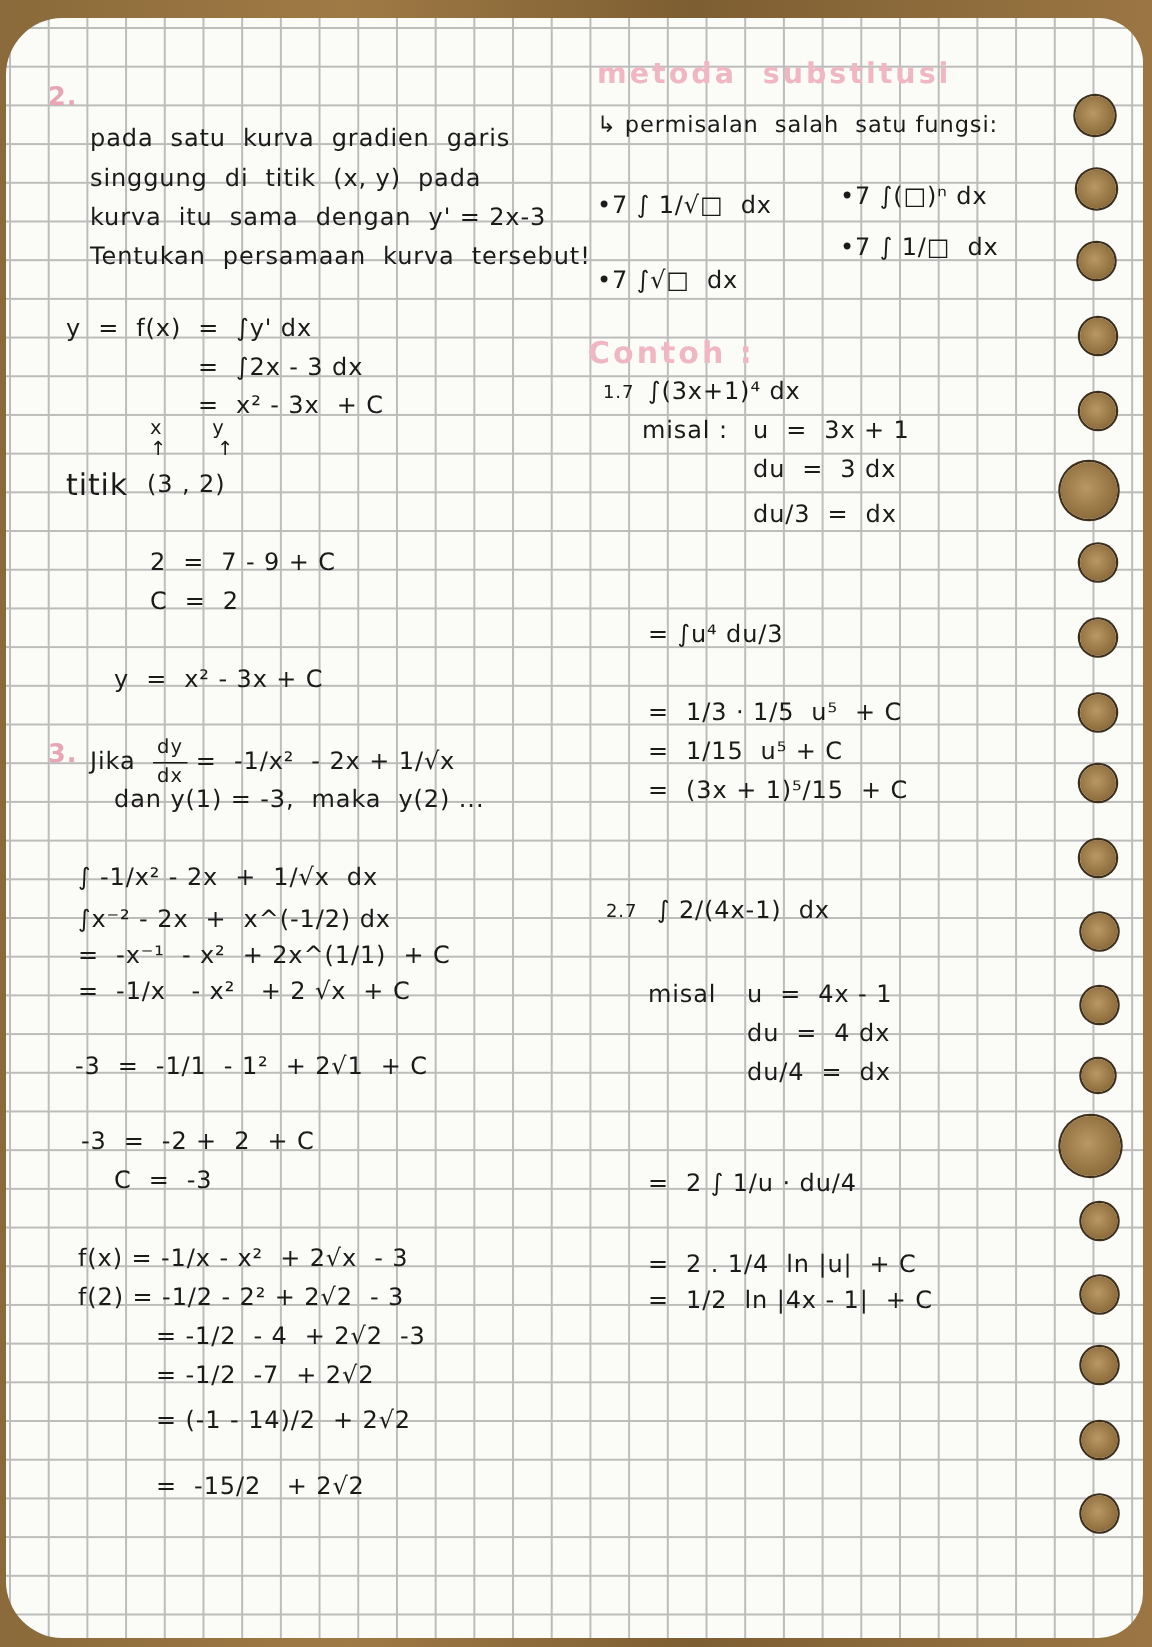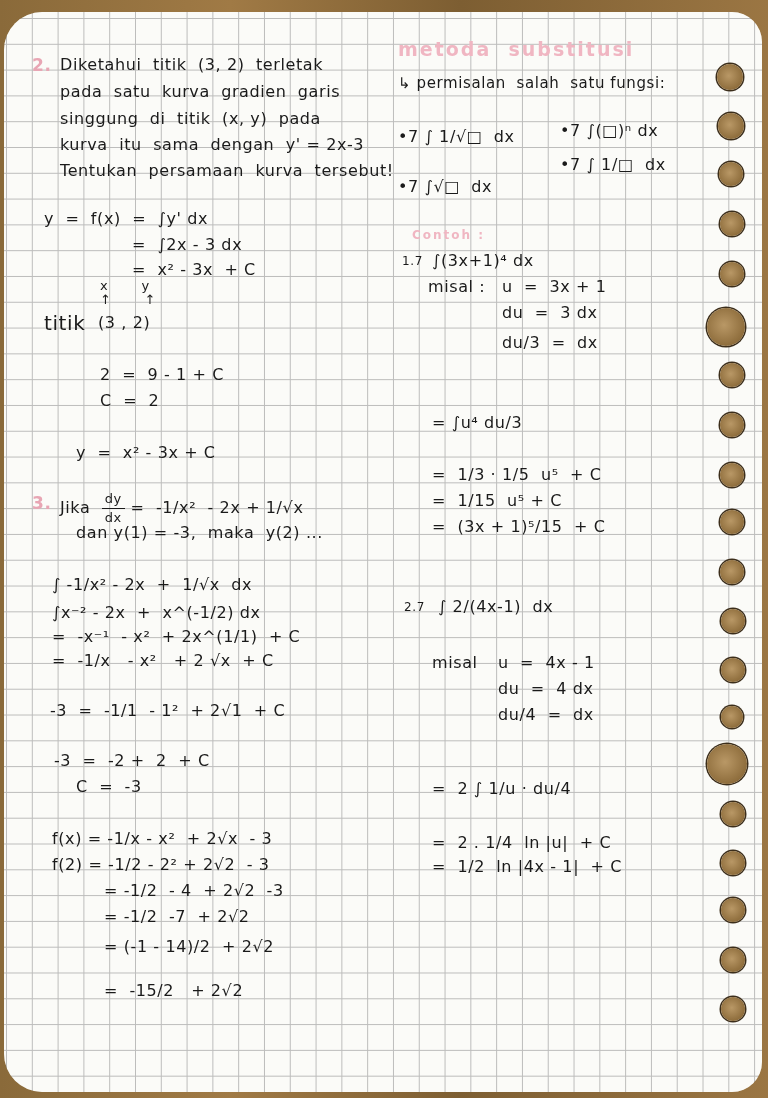--- a/index.html
+++ b/index.html
@@ -40,34 +40,33 @@
     background: radial-gradient(circle at 45% 45%, #b99866 0%, #8e6d3c 70%, #4b3a22 100%);
     box-shadow: 0 0 0 1.5px #3c2e1b;
   }
 </style>
 </head>
 <body>
 
 <div class="page">
 
   <div class="hw pink" style="left:28px;top:40px;font-size:17px;">2.</div>
-  <div class="hw" style="left:56px;top:40px;">Diketahui  titik  (3, 2)  terletak</div>
   <div class="hw" style="left:56px;top:67px;">pada  satu  kurva  gradien  garis</div>
   <div class="hw" style="left:56px;top:94px;">singgung  di  titik  (x, y)  pada</div>
   <div class="hw" style="left:56px;top:120px;">kurva  itu  sama  dengan  y' = 2x-3</div>
   <div class="hw" style="left:56px;top:146px;">Tentukan  persamaan  kurva  tersebut!</div>
 
   <div class="hw" style="left:40px;top:194px;">y  =  f(x)  =  ∫y' dx</div>
   <div class="hw" style="left:128px;top:220px;">=  ∫2x - 3 dx</div>
   <div class="hw" style="left:128px;top:245px;">=  x² - 3x  + C</div>
   <div class="hw" style="left:96px;top:266px;font-size:13px;line-height:16px;">x       y</div>
   <div class="hw" style="left:96px;top:280px;font-size:13px;line-height:16px;">↑       ↑</div>
   <div class="hw" style="left:40px;top:298px;font-size:20px;">titik</div>
   <div class="hw" style="left:94px;top:298px;">(3 , 2)</div>
-  <div class="hw" style="left:96px;top:350px;">2  =  9 - 1 + C</div>
+  <div class="hw" style="left:96px;top:350px;">2  =  7 - 9 + C</div>
   <div class="hw" style="left:96px;top:376px;">C  =  2</div>
   <div class="hw" style="left:72px;top:428px;">y  =  x² - 3x + C</div>
 
   <div class="hw pink" style="left:28px;top:478px;font-size:17px;">3.</div>
   <div class="hw" style="left:56px;top:478px;"><span>Jika</span>  <span class="frac" style="font-size:13px;"><span class="num">dy</span><span class="den">dx</span></span> <span>=  -1/x²  - 2x + 1/√x</span></div>
   <div class="hw" style="left:56px;top:508px;padding-left:16px;">dan y(1) = -3,  maka  y(2) ...</div>
 
   <div class="hw" style="left:48px;top:560px;">∫ -1/x² - 2x  +  1/√x  dx</div>
   <div class="hw" style="left:48px;top:588px;">∫x⁻² - 2x  +  x^(-1/2) dx</div>
   <div class="hw" style="left:48px;top:612px;">=  -x⁻¹  - x²  + 2x^(1/1)  + C</div>
@@ -83,21 +82,21 @@
   <div class="hw" style="left:100px;top:966px;">=  -15/2   + 2√2</div>
 
   <div class="hw" style="left:394px;top:58px;font-size:15px;">↳ permisalan  salah  satu fungsi:</div>
   <div class="hw pinkhead" style="left:394px;top:24px;">metoda  substitusi</div>
 
   <div class="hw" style="left:394px;top:112px;">•7 ∫ 1/√□  dx</div>
   <div class="hw" style="left:556px;top:106px;">•7 ∫(□)ⁿ dx</div>
   <div class="hw" style="left:556px;top:140px;">•7 ∫ 1/□  dx</div>
   <div class="hw" style="left:394px;top:162px;">•7 ∫√□  dx</div>
 
-  <div class="hw pinkhead" style="left:408px;top:210px;font-size:12px;">Contoh :</div>
+  <div class="hw pinkhead" style="left:388px;top:210px;font-size:20px;">Contoh :</div>
 
   <div class="hw" style="left:398px;top:236px;font-size:12px;">1.7</div>
   <div class="hw" style="left:428px;top:236px;">∫(3x+1)⁴ dx</div>
   <div class="hw" style="left:424px;top:262px;">misal :</div>
   <div class="hw" style="left:498px;top:262px;">u  =  3x + 1</div>
   <div class="hw" style="left:498px;top:288px;">du  =  3 dx</div>
   <div class="hw" style="left:498px;top:318px;">du/3  =  dx</div>
   <div class="hw" style="left:428px;top:398px;">= ∫u⁴ du/3</div>
   <div class="hw" style="left:428px;top:450px;">=  1/3 · 1/5  u⁵  + C</div>
   <div class="hw" style="left:428px;top:476px;">=  1/15  u⁵ + C</div>

